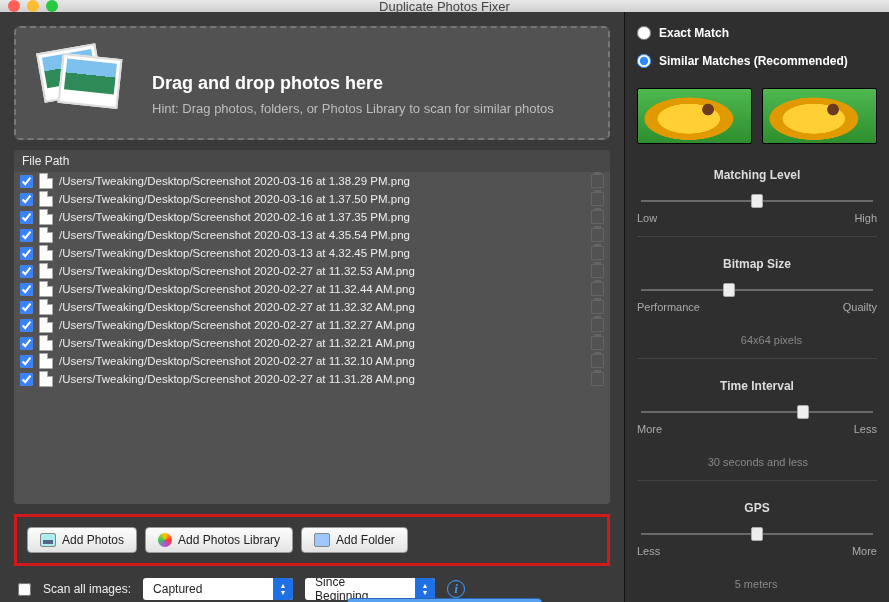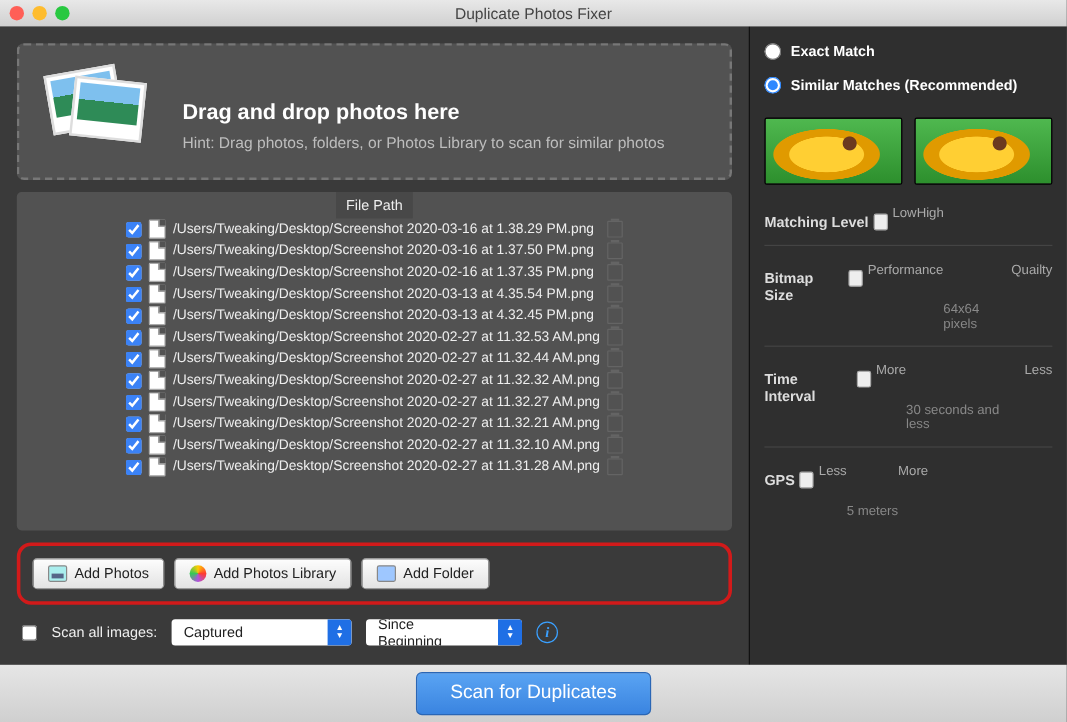--- a/index.html
+++ b/index.html
@@ -16,48 +16,48 @@
 .left { flex: 1; padding: 14px; display: flex; flex-direction: column; gap: 10px; }
 .right { width: 265px; background: #2f2f2f; border-left: 1px solid #111; padding: 14px 12px; display: flex; flex-direction: column; gap: 14px; font-size: 12px; color: #ccc; }
 .dropzone { border: 2px dashed #777; border-radius: 6px; background: #525252; padding: 20px 24px; display: flex; gap: 22px; align-items: flex-end; }
 .dz-icon { width: 90px; height: 70px; position: relative; }
 .dz-icon .photo { position: absolute; width: 60px; height: 50px; background: #fff; border: 2px solid #ddd; padding: 3px; }
 .dz-icon .photo .inner { width: 100%; height: 78%; background: linear-gradient(#7ec0ee 45%, #2e8b57 45%); }
 .dz-icon .p1 { left: 0; top: 0; transform: rotate(-10deg); }
 .dz-icon .p2 { left: 20px; top: 8px; transform: rotate(6deg); }
 .dz-text h2 { color: #fff; font-size: 18px; font-weight: 600; margin-bottom: 6px; }
 .dz-text p { color: #bdbdbd; font-size: 13px; line-height: 1.4; }
-.filelist-wrap { background: #525252; border-radius: 4px; flex: 1; display: flex; flex-direction: column; min-height: 0; overflow: hidden; align-items: center; }
+.filelist-wrap { background: #525252; border-radius: 4px; flex: 1; display: flex; flex-direction: column; min-height: 0; overflow: hidden; }
 .fl-header { color: #eee; font-size: 12px; padding: 4px 8px; background: #484848; }
 .fl-body { flex: 1; overflow: hidden; }
 .row { display: flex; align-items: center; gap: 6px; padding: 1px 6px; font-size: 11.5px; color: #eee; }
 .row input[type=checkbox] { width: 13px; height: 13px; accent-color: #3b82f6; }
 .doc-icon { width: 14px; height: 16px; background: #fff; border: 1px solid #aaa; border-radius: 1px; flex: none; position: relative; }
 .doc-icon::after { content: ""; position: absolute; right: -1px; top: -1px; width: 5px; height: 5px; background: #525252; border-left: 1px solid #aaa; border-bottom: 1px solid #aaa; }
 .row .path { flex: 1; white-space: nowrap; overflow: hidden; text-overflow: ellipsis; }
 .trash { width: 13px; height: 14px; border: 1px solid #777; border-radius: 1px; position: relative; opacity: .5; }
 .trash::before { content: ""; position: absolute; top: -3px; left: 2px; right: 2px; height: 2px; background: #777; }
-.addbar { border: 3px solid #d21a1a; border-radius: 12px; padding: 10px; display: flex; gap: 8px; background: transparent; }
+.addbar { border: 3px solid #d21a1a; border-radius: 0; padding: 10px; display: flex; gap: 8px; background: transparent; }
 .btn { background: linear-gradient(#fdfdfd,#e3e3e3); border: 1px solid #999; border-radius: 4px; padding: 5px 12px; font-size: 12px; color: #222; display: inline-flex; align-items: center; gap: 6px; cursor: pointer; }
 .btn .ic { width: 16px; height: 14px; border: 1px solid #888; background: #aee; border-radius: 2px; display: inline-block; position: relative; }
 .btn .ic.ph::after { content: ""; position: absolute; left: 2px; right: 2px; bottom: 2px; height: 4px; background: #568; }
 .btn .ic.lib { background: conic-gradient(#ffcc00,#ff3b30,#af52de,#34c759,#ffcc00); border-radius: 50%; border: none; width: 14px; height: 14px; }
 .btn .ic.fold { background: #9ec7ff; }
 .scanbar { display: flex; align-items: center; gap: 12px; font-size: 12px; color: #eee; padding: 2px 4px; }
 .scanbar input[type=checkbox] { width: 13px; height: 13px; accent-color: #3b82f6; }
 .select { background: #fff; border-radius: 3px; height: 22px; display: inline-flex; align-items: center; font-size: 12px; color: #222; overflow: hidden; gap: 28px; }
 .select span { padding: 0 10px; }
 .select .arrows { width: 18px; height: 100%; background: #1f6fe5; color: #fff; display: flex; flex-direction: column; align-items: center; justify-content: center; font-size: 7px; line-height: 7px; }
 .info-icon { width: 18px; height: 18px; border-radius: 50%; border: 1.5px solid #3aa0ff; color: #3aa0ff; display: inline-flex; align-items: center; justify-content: center; font-style: italic; font-weight: bold; font-size: 12px; font-family: Georgia, serif; }
 .radiorow { display: flex; align-items: center; gap: 8px; color: #fff; font-weight: 600; font-size: 12px; }
 .radiorow input { width: 14px; height: 14px; accent-color: #2e88ff; }
 .thumbs { display: flex; gap: 10px; margin: 6px 0 4px; }
 .thumb { flex: 1; height: 56px; background: radial-gradient(circle at 62% 38%, #6b3a1f 0 7%, transparent 8%), radial-gradient(ellipse at 45% 55%, #ffcf33 0 35%, #e09a00 36% 50%, transparent 51%), linear-gradient(#4fb84f,#2d8f2d); border: 1px solid #000; border-radius: 2px; }
 .section-label { font-weight: 700; color: #ddd; font-size: 12px; margin-top: 6px; }
-.slider-block { display: flex; flex-direction: row; gap: 6px; border-bottom: 1px solid #444; padding-bottom: 12px; }
+.slider-block { display: flex; flex-direction: column; gap: 6px; border-bottom: 1px solid #444; padding-bottom: 12px; text-align: center; }
 .slider-block:last-child { border-bottom: none; }
 .track { height: 2px; background: #6a6a6a; position: relative; margin: 12px 4px 4px; }
 .thumb-knob { position: absolute; top: -6px; width: 12px; height: 14px; background: #eee; border: 1px solid #aaa; border-radius: 2px; transform: translateX(-50%); }
 .slabels { display: flex; justify-content: space-between; font-size: 11px; color: #aaa; }
 .slabels .mid { color: #888; margin-top: 33px; }
 .footer { height: 48px; background: linear-gradient(#e6e6e6,#cfcfcf); display: flex; align-items: center; padding: 0 16px; position: relative; }
 .footer .rec { font-size: 11.5px; color: #333; }
 .footer .rec a { color: #1b63d6; text-decoration: underline; }
 .footer .sub { font-size: 10.5px; color: #777; }
 .scan-btn { position: absolute; left: 50%; transform: translateX(-50%); background: linear-gradient(#5aa4f3,#3a84e0); border: 1px solid #2a66b5; color: #fff; font-size: 16px; padding: 8px 28px; border-radius: 5px; cursor: pointer; }

